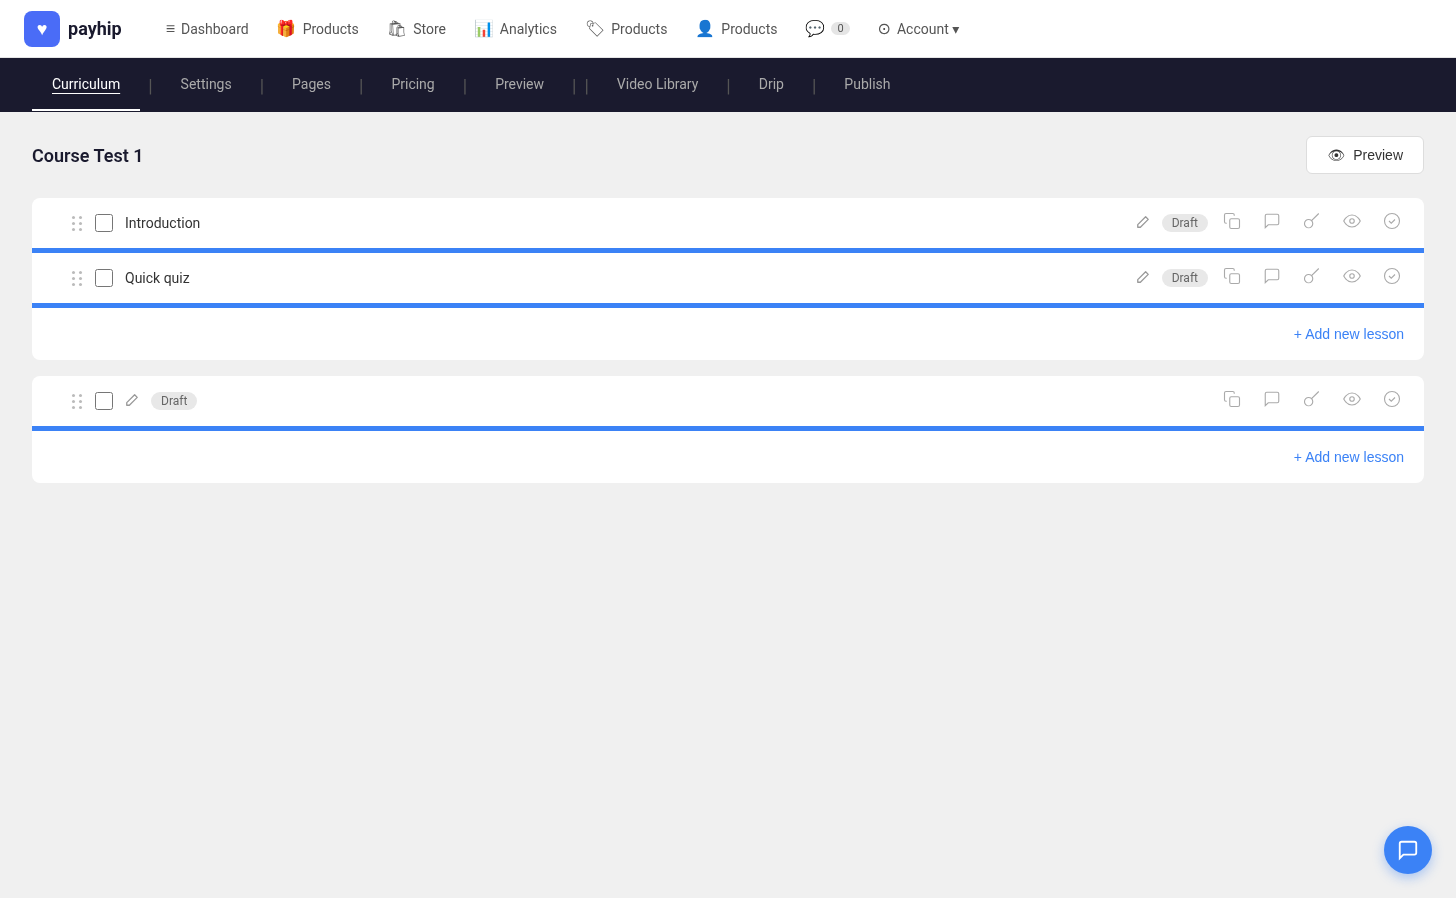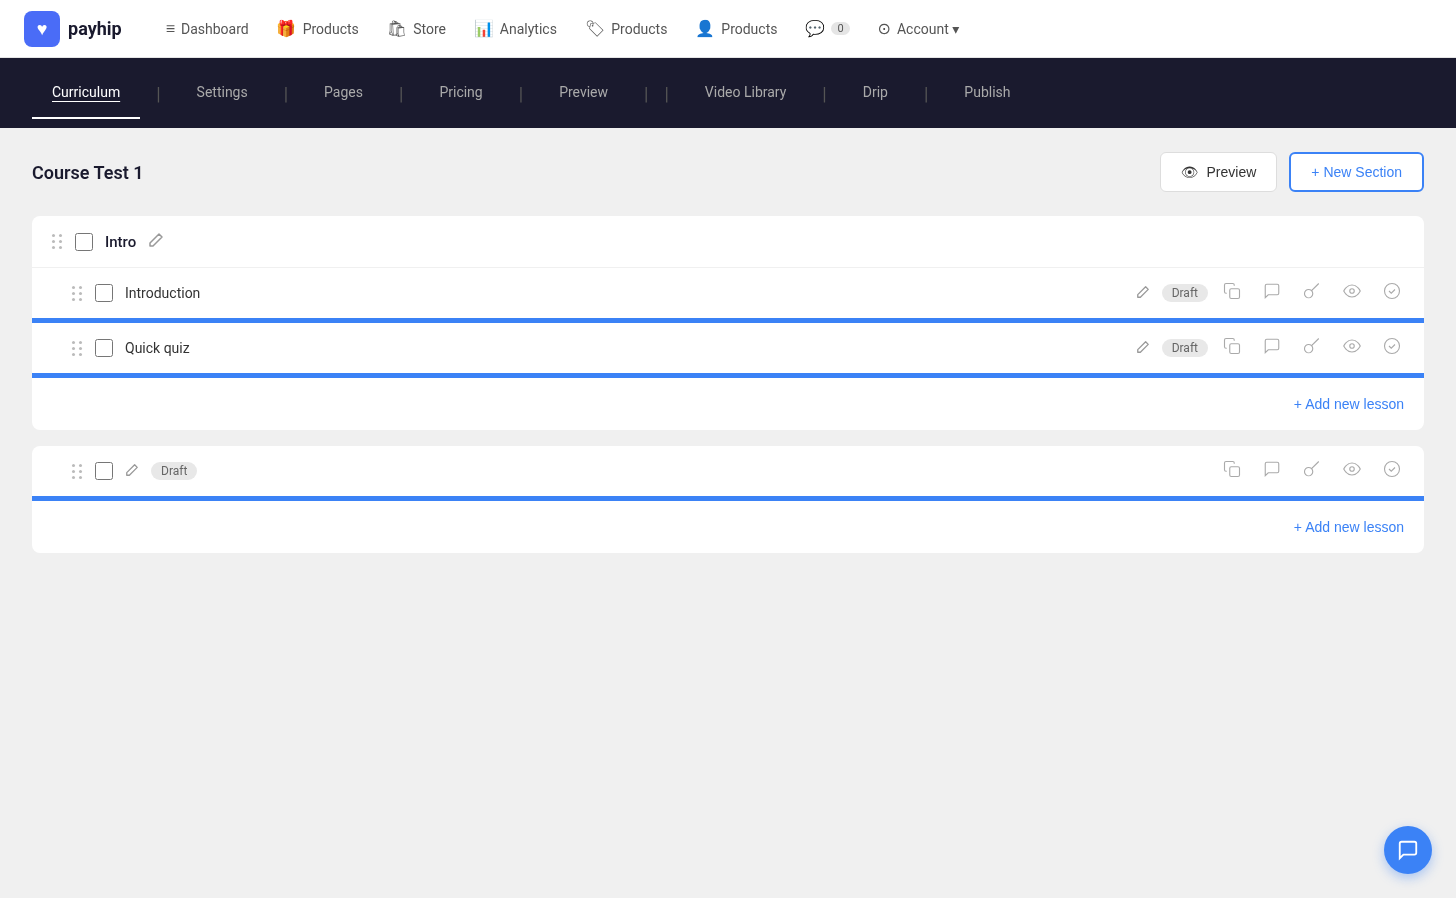--- a/index.html
+++ b/index.html
@@ -62,22 +62,22 @@
       font-size: 11px;
       color: #555;
     }
 
     
     .secondary-nav {
       background: #1a1a2e;
       display: flex;
       align-items: center;
       padding: 0 32px;
-      height: 70px;
-      gap: 16px;
+      height: 54px;
+      gap: 8px;
     }
     .sec-nav-item {
       color: #aaa;
       padding: 0 20px;
       height: 52px;
       display: flex;
       align-items: center;
       cursor: pointer;
       font-size: 14px;
       border-bottom: 2px solid transparent;
@@ -332,46 +332,24 @@
 
 <div class="content">
 
   <div class="page-header">
     <h1 class="page-title">Course Test 1</h1>
     <div class="header-actions">
       <button class="btn-preview">
         <span>👁</span>
         <span>Preview</span>
       </button>
-      <button class="btn-new-section">
-        <span>+ New Section</span>
-      </button>
     </div>
   </div>
 
   <div class="section-card">
-    <div class="section-header-row">
-      <div class="drag-handle">
-        <div class="drag-dots">
-          <div class="drag-dot"></div>
-            <div class="drag-dot"></div>
-          <div class="drag-dot"></div>
-            <div class="drag-dot"></div>
-          <div class="drag-dot"></div>
-            <div class="drag-dot"></div>
-        </div>
-      </div>
-      <input type="checkbox" class="section-checkbox" style="">
-      <span class="section-name">Intro</span>
-      <span class="edit-icon">
-        <svg width="16" height="16" viewBox="0 0 16 16" fill="none" xmlns="http://www.w3.org/2000/svg">
-          <path d="M11 2L14 5L5 14H2V11L11 2Z" stroke="#999" stroke-width="1.5" stroke-linecap="round" stroke-linejoin="round"></path>
-        </svg>
-      </span>
-    </div>
 
     <div class="lesson-row">
       <div class="drag-handle">
         <div class="drag-dots">
           <div class="drag-dot"></div>
             <div class="drag-dot"></div>
           <div class="drag-dot"></div>
             <div class="drag-dot"></div>
           <div class="drag-dot"></div>
             <div class="drag-dot"></div>

